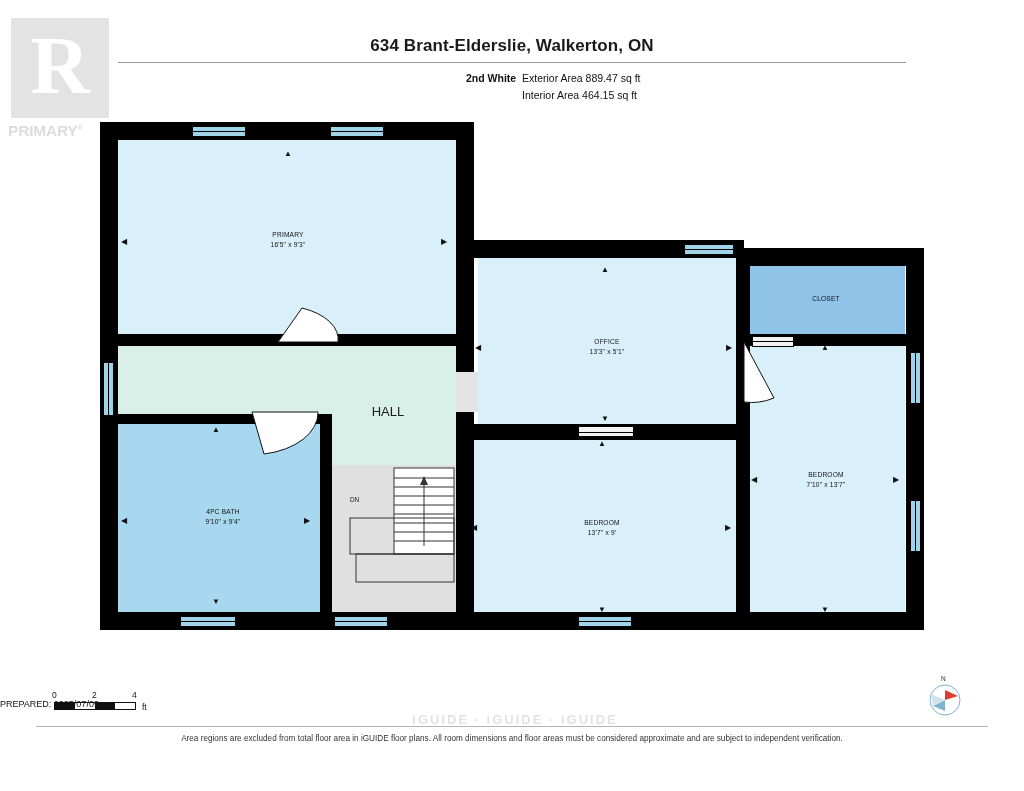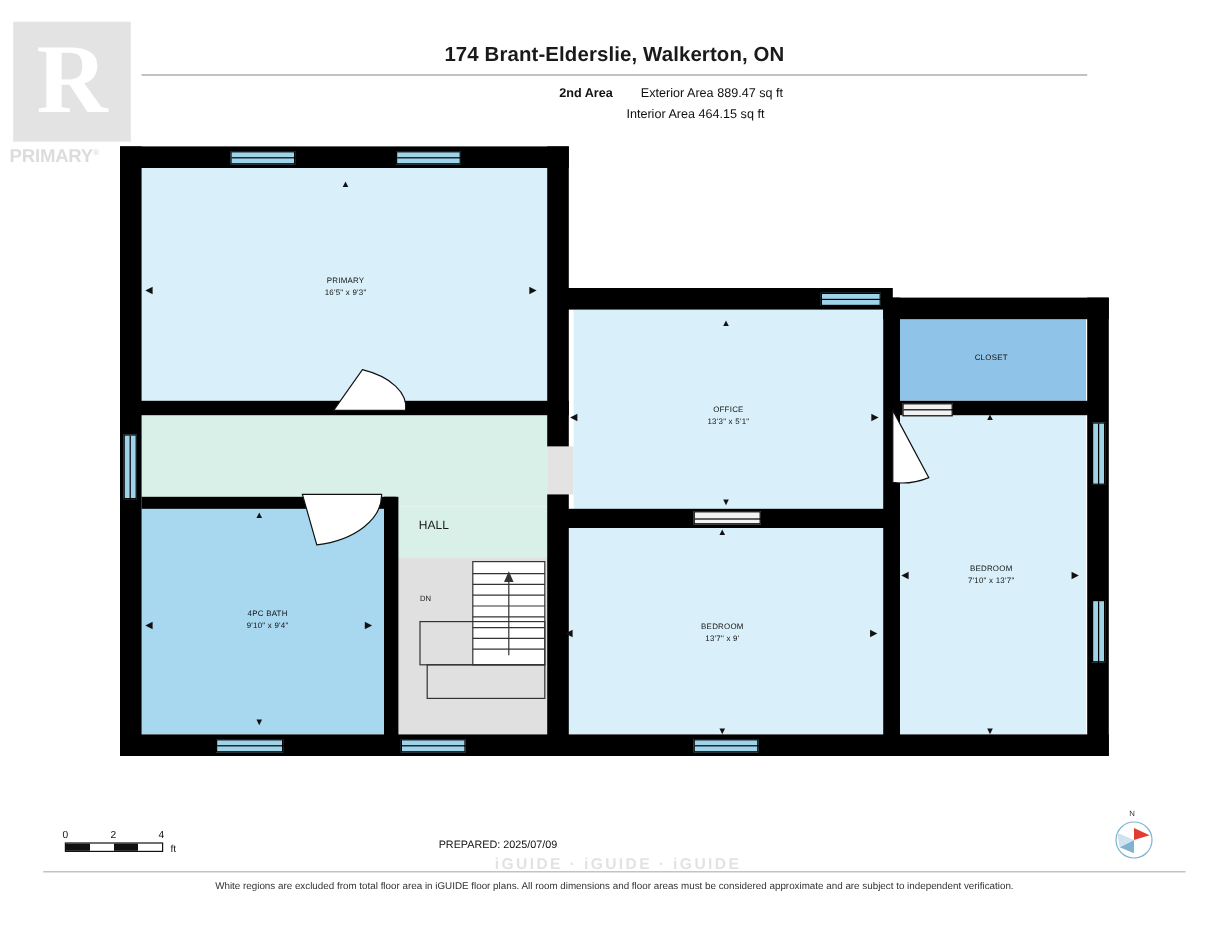--- a/index.html
+++ b/index.html
@@ -21,21 +21,21 @@
   .header-rule {
     position: absolute; left: 118px; top: 62px; width: 788px; height: 1px;
     background: #9a9a9a;
   }
   .floor-label {
     position: absolute; left: 466px; top: 72px;
     font-size: 10.5px; font-weight: bold; color: #111;
   }
   .area-line1 {
     position: absolute; left: 522px; top: 72px;
-    font-size: 10.5px; color: #111; margin-left: 12px;
+    font-size: 10.5px; color: #111;
   }
   .area-line2 {
     position: absolute; left: 522px; top: 89px;
     font-size: 10.5px; color: #111;
   }
 
   
   .realtor-mark {
     position: absolute; left: 8px; top: 18px; width: 120px; height: 120px;
     opacity: 0.30;
@@ -64,21 +64,21 @@
     position: absolute;
     border: 0;
   }
   .room-label {
     position: absolute; text-align: center; color: #111;
     font-size: 6.6px; line-height: 1.45; letter-spacing: 0.2px;
   }
   .room-label .nm { font-weight: normal; display: block; }
   .room-label .dim { display: block; }
   .hall-label {
-    position: absolute; font-size: 10px; color: #1a1a1a;  margin-top: 29px;
+    position: absolute; font-size: 13px; color: #1a1a1a; text-align: center;
   }
   .dn-label {
     position: absolute; font-size: 6.4px; color: #1a1a1a;
   }
 
   
   .wall { position: absolute; background: #000000; }
 
   
   .win { position: absolute; background: #9ed3ea; border: 1px solid #000; }
@@ -96,21 +96,21 @@
   .stairs { position: absolute; }
 
   
   .scale { position: absolute; left: 54px; top: 690px; }
   .scale-bar { position: absolute; left: 0; top: 12px; width: 82px; height: 8px; border: 1px solid #111; }
   .scale-bar div { position: absolute; top: 0; height: 6px; background: #111; }
   .scale-num { position: absolute; top: 0; font-size: 8.5px; color: #111; }
   .scale-ft { position: absolute; left: 88px; top: 12px; font-size: 8.5px; color: #111; }
 
   .prepared {
-    position: absolute; left: 0; top: 699px; width: 830px; text-align: center;
+    position: absolute; left: 0; top: 699px; width: 830px; text-align: left;
     font-size: 9px; color: #111;
   }
   .disclaimer-rule {
     position: absolute; left: 36px; top: 726px; width: 952px; height: 1px; background: #b5b5b5;
   }
   .disclaimer {
     position: absolute; left: 0; top: 734px; width: 1024px; text-align: center;
     font-size: 8.2px; color: #333;
   }
   .watermark-strip {
@@ -119,23 +119,23 @@
     font-weight: bold; text-align: center; overflow: hidden; white-space: nowrap;
   }
 
   
   .compass { position: absolute; left: 925px; top: 675px; width: 40px; height: 44px; }
   .compass-n { position: absolute; left: 16px; top: 0; font-size: 6.5px; color: #333; }
 </style>
 </head>
 <body>
 
-<div class="title">174 Brant-Elderslie, Walkerton, ON</div>
+<div class="title">634 Brant-Elderslie, Walkerton, ON</div>
 <div class="header-rule"></div>
-<div class="floor-label">2nd Area</div>
+<div class="floor-label">2nd White</div>
 <div class="area-line1">Exterior Area 889.47 sq ft</div>
 <div class="area-line2">Interior Area 464.15 sq ft</div>
 
 <div class="realtor-mark">
   <div class="realtor-box"></div>
   <div class="realtor-r">R</div>
   <div class="realtor-word"><span>PRIMARY</span><sup>®</sup></div>
 </div>
 
 <div class="plan">
@@ -302,21 +302,21 @@
   <div class="scale-bar">
     <div style="left:0px; width:20px;"></div>
     <div style="left:40px; width:20px;"></div>
   </div>
   <div class="scale-ft">ft</div>
 </div>
 
 <div class="prepared">PREPARED: 2025/07/09</div>
 <div class="watermark-strip">iGUIDE  ·  iGUIDE  ·  iGUIDE</div>
 <div class="disclaimer-rule"></div>
-<div class="disclaimer">White regions are excluded from total floor area in iGUIDE floor plans. All room dimensions and floor areas must be considered approximate and are subject to independent verification.</div>
+<div class="disclaimer">Area regions are excluded from total floor area in iGUIDE floor plans. All room dimensions and floor areas must be considered approximate and are subject to independent verification.</div>
 
 <div class="compass">
   <div class="compass-n">N</div>
   <svg width="40" height="40" viewBox="0 0 40 40" style="position:absolute;left:0;top:5px;">
     <circle cx="20" cy="20" r="15" fill="#ffffff" stroke="#7fb3d0" stroke-width="1"></circle>
     <path d="M20 20 L8 26 L20 31 Z" fill="#7fb3d0"></path>
     <path d="M20 20 L33 16 L20 10 Z" fill="#e23b30"></path>
     <path d="M20 20 L8 26 L6 14 Z" fill="#cfe3ee"></path>
   </svg>
 </div>

